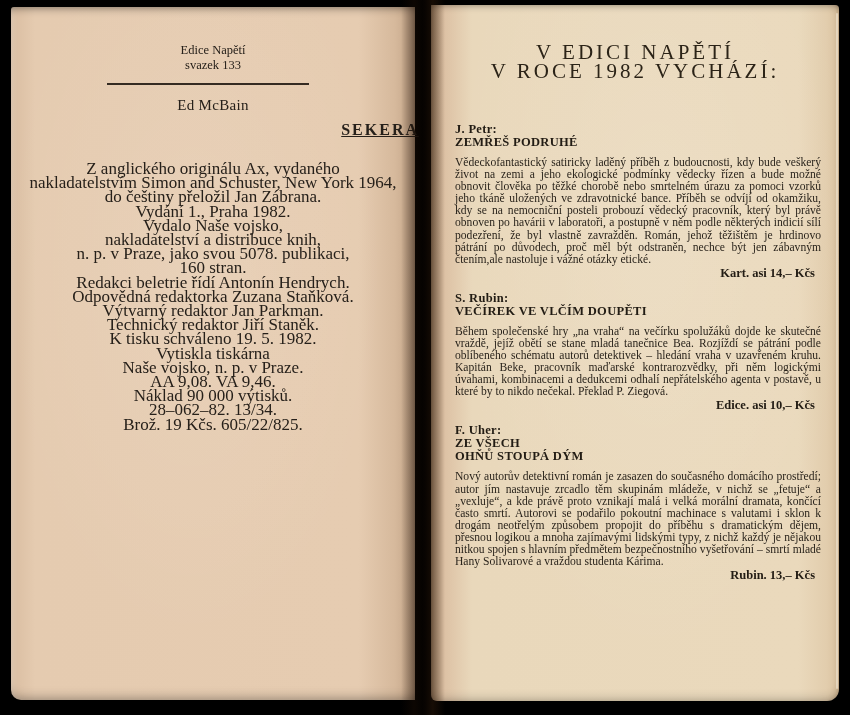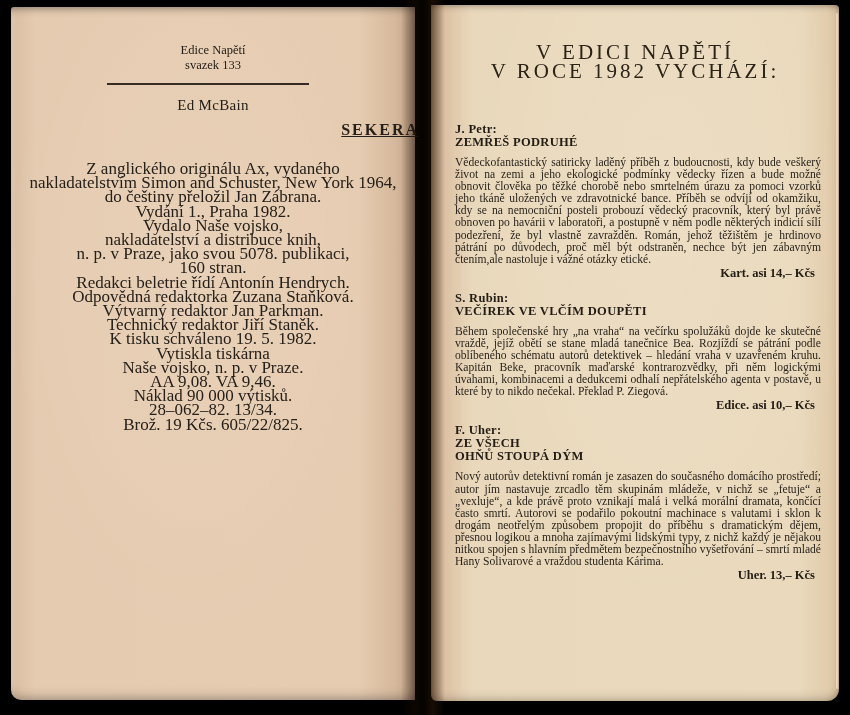--- a/index.html
+++ b/index.html
@@ -152,21 +152,21 @@
         <div class="entry-title">VEČÍREK VE VLČÍM DOUPĚTI</div>
         <p class="entry-desc">Během společenské hry „na vraha“ na večírku spolužáků dojde ke skutečné vraždě, jejíž obětí se stane mladá tanečnice Bea. Rozjíždí se pátrání podle oblíbeného schématu autorů detektivek – hledání vraha v uzavřeném kruhu. Kapitán Beke, pracovník maďarské kontrarozvědky, při něm logickými úvahami, kombinacemi a dedukcemi odhalí nepřátelského agenta v postavě, u které by to nikdo nečekal. Překlad P. Ziegová.</p>
         <div class="entry-price">Edice. asi 10,– Kčs</div>
       </article>
 
       <article class="entry">
         <div class="entry-author">F. Uher:</div>
         <div class="entry-title">ZE VŠECH
 OHŇŮ STOUPÁ DÝM</div>
         <p class="entry-desc">Nový autorův detektivní román je zasazen do současného domácího prostředí; autor jím nastavuje zrcadlo těm skupinám mládeže, v nichž se „fetuje“ a „vexluje“, a kde právě proto vznikají malá i velká morální dramata, končící často smrtí. Autorovi se podařilo pokoutní machinace s valutami i sklon k drogám neotřelým způsobem propojit do příběhu s dramatickým dějem, přesnou logikou a mnoha zajímavými lidskými typy, z nichž každý je nějakou nitkou spojen s hlavním předmětem bezpečnostního vyšetřování – smrtí mladé Hany Solivarové a vraždou studenta Kárima.</p>
-        <div class="entry-price">Uher. 13,– Kčs</div>
+        <div class="entry-price">Rubin. 13,– Kčs</div>
       </article>
 
     </div>
   </section>
 
   <div class="gutter"></div>
 
 </div>
 
 </body></html>

